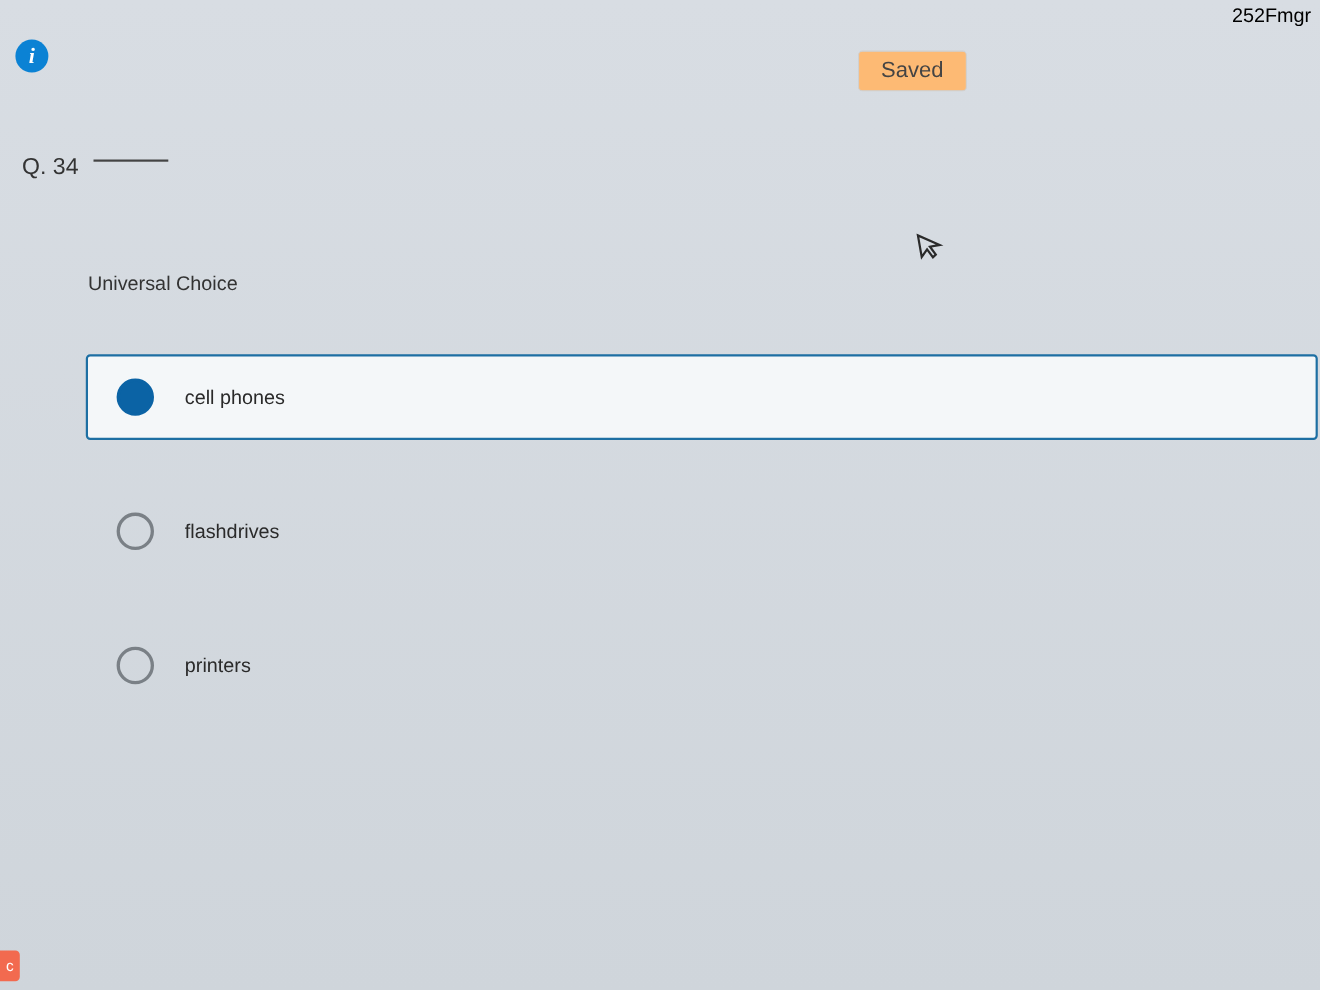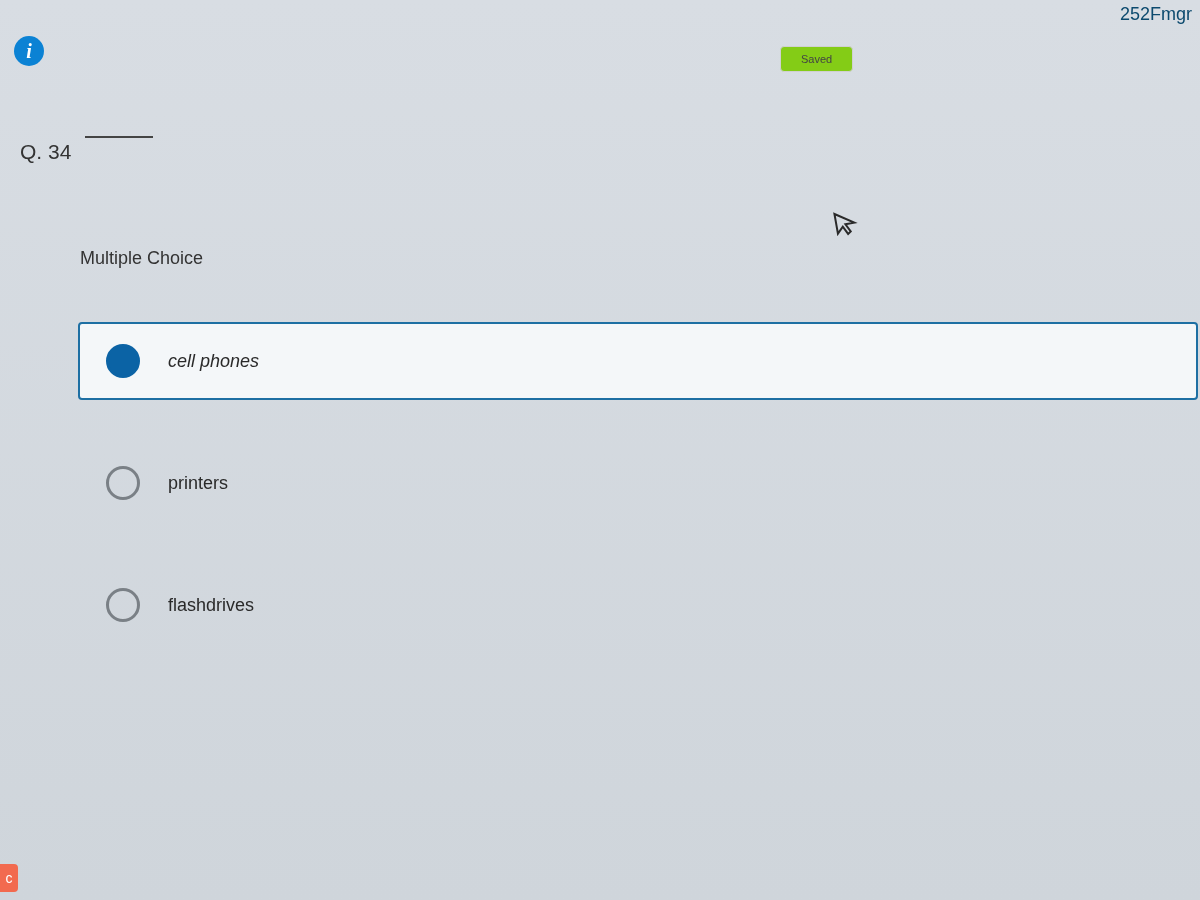--- a/index.html
+++ b/index.html
@@ -10,21 +10,21 @@
       background: linear-gradient(180deg, #d8dde3 0%, #cfd5db 100%);
       color: #333;
       overflow: hidden;
       position: relative;
     }
     .url-fragment {
       position: absolute;
       top: 0;
       right: 0;
       font-size: 18px;
-      color: #0c4a6e;
+      color: #000000;
       padding: 4px 8px;
     }
     .info-icon {
       position: absolute;
       top: 36px;
       left: 14px;
       width: 30px;
       height: 30px;
       border-radius: 50%;
       background: #0b82d4;
@@ -34,35 +34,35 @@
       justify-content: center;
       font-weight: bold;
       font-size: 20px;
       font-family: Georgia, serif;
       font-style: italic;
     }
     .saved-badge {
       position: absolute;
       top: 46px;
       left: 780px;
-      background: #84cc16;
+      background: #fdba74;
       border: 1px solid #d0d0d0;
       border-radius: 4px;
       padding: 6px 20px;
-      font-size: 11px;
+      font-size: 20px;
       color: #444;
       text-align: center;
     }
     .question-row {
       position: absolute;
       top: 140px;
       left: 20px;
       right: 20px;
       display: flex;
-      align-items: flex-start;
+      align-items: center;
       flex-wrap: wrap;
       font-size: 21px;
       color: #333;
       gap: 6px;
     }
     .question-prefix { color: #333; margin-right: 4px; }
     .blank-line {
       display: inline-block;
       width: 68px;
       border-bottom: 2px solid #444;
@@ -88,21 +88,20 @@
       align-items: center;
       gap: 28px;
       padding: 20px 26px;
       margin-bottom: 44px;
       border: 2px solid transparent;
       border-radius: 4px;
     }
     .option.selected {
       background: #f4f7f9;
       border: 2px solid #1d6fa3;
-      font-style: italic;
     }
     .radio {
       width: 34px;
       height: 34px;
       border: 3px solid #7a8086;
       border-radius: 50%;
       position: relative;
       flex-shrink: 0;
     }
     .option.selected .radio {
@@ -144,34 +143,34 @@
 
 <div class="info-icon">i</div>
 
 <div class="saved-badge">Saved</div>
 
 <div class="question-row">
   <span class="question-prefix">Q. 34</span>
   <span class="blank-line"></span>
 </div>
 
-<div class="mc-label">Multiple Choice</div>
+<div class="mc-label">Universal Choice</div>
 
 <div class="options">
   <div class="option selected">
     <span class="radio"></span>
     <span class="option-label">cell phones</span>
   </div>
   <div class="option">
     <span class="radio"></span>
-    <span class="option-label">printers</span>
+    <span class="option-label">flashdrives</span>
   </div>
   <div class="option">
     <span class="radio"></span>
-    <span class="option-label">flashdrives</span>
+    <span class="option-label">printers</span>
   </div>
 </div>
 
 <div class="cursor-arrow">
   <svg width="24" height="28" viewBox="0 0 24 28">
     <path d="M2 2 L2 22 L8 16 L12 24 L15 22 L11 14 L20 14 Z" fill="none" stroke="#2a2a2a" stroke-width="2"></path>
   </svg>
 </div>
 
 <div class="bottom-left-badge">c</div>

